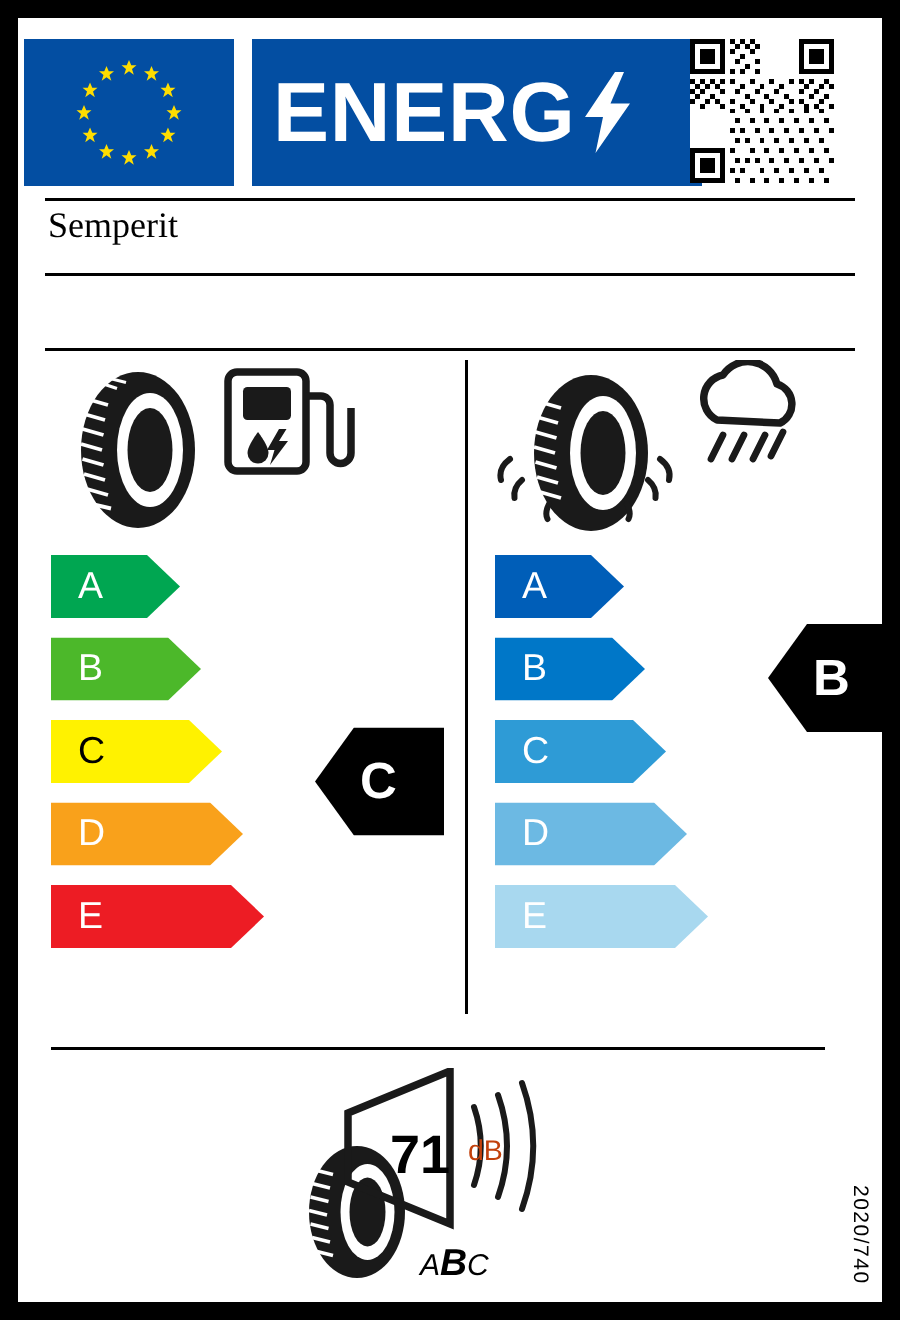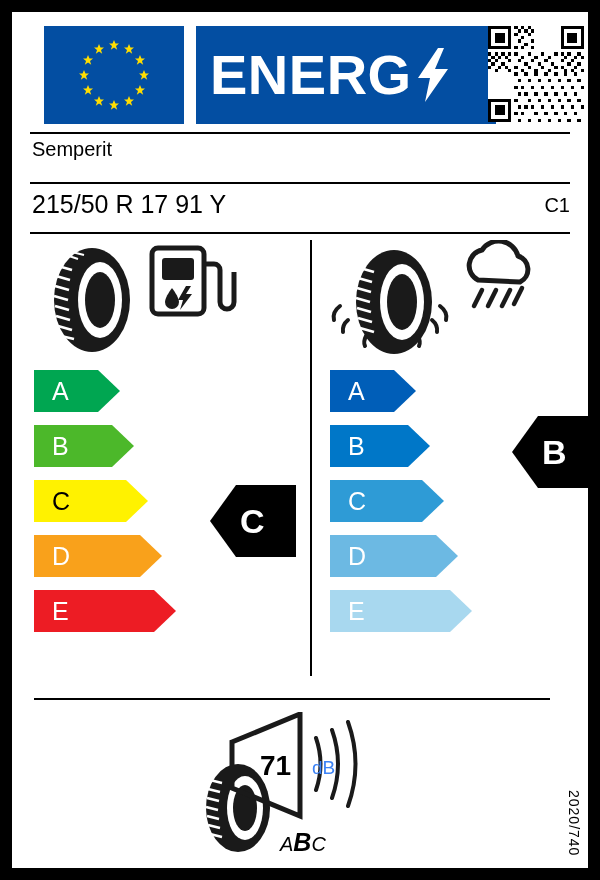--- a/index.html
+++ b/index.html
@@ -15,21 +15,21 @@
     top: 12px;
     width: 576px;
     height: 856px;
     background: #ffffff;
     overflow: hidden;
   }
 
   
   .header {
     position: absolute;
-    left: 32px;
+    left: 4px;
     top: 14px;
     width: 540px;
     height: 100px;
   }
   .eu-flag {
     position: absolute;
     left: 0; top: 0;
     width: 140px; height: 98px;
     background: #034ea2;
   }
@@ -64,21 +64,21 @@
     background: #000;
     height: 2px;
   }
   .brand-row {
     position: absolute;
     left: 18px; top: 126px;
     width: 540px; height: 34px;
   }
   .brand-name {
     position: absolute; left: 2px; top: 0;
-    font-size: 20px; color: #000;
+    font-size: 24px; color: #000; font-family: Liberation Serif, serif;
   }
   .brand-code {
     position: absolute; right: 0; top: 0;
     font-size: 23px; color: #000;
   }
 
   
   .size-row {
     position: absolute;
     left: 18px; top: 178px;
@@ -154,27 +154,27 @@
     background: #000;
   }
   .noise-wrap {
     position: absolute;
     left: 180px; top: 700px;
     width: 220px; height: 150px;
   }
   .noise-db {
     position: absolute;
     left: 68px; top: 40px;
-    font-size: 28px; font-weight: bold; color: #000;
+    font-size: 36px; font-weight: bold; color: #000;
     line-height: 1;
   }
   .noise-unit {
     position: absolute;
     left: 120px; top: 46px;
-    font-size: 19px; color: #3b82f6;
+    font-size: 19px; color: #c2410c;
     line-height: 1;
   }
   .noise-classes {
     position: absolute;
     left: 88px; top: 118px;
     font-size: 20px; color: #000;
     line-height: 1;
     font-style: italic;
   }
   .noise-classes b { font-size: 25px; }
@@ -397,24 +397,20 @@
   </div>
 
   <div class="rule" style="left:18px; top:120px; width:540px;"></div>
 
   <div class="brand-row">
     <div class="brand-name">Semperit</div>
   </div>
 
   <div class="rule" style="left:18px; top:170px; width:540px;"></div>
 
-  <div class="size-row">
-    <div class="size-text">215/50 R 17 91 Y</div>
-    <div class="class-text">C1</div>
-  </div>
 
   <div class="rule" style="left:18px; top:220px; width:540px;"></div>
 
   <div class="divider-v"></div>
 
   <div class="panel panel-left">
     <div class="pict">
       <svg width="250" height="120" viewBox="0 0 250 120">
 
         <g transform="translate(58,60)">

